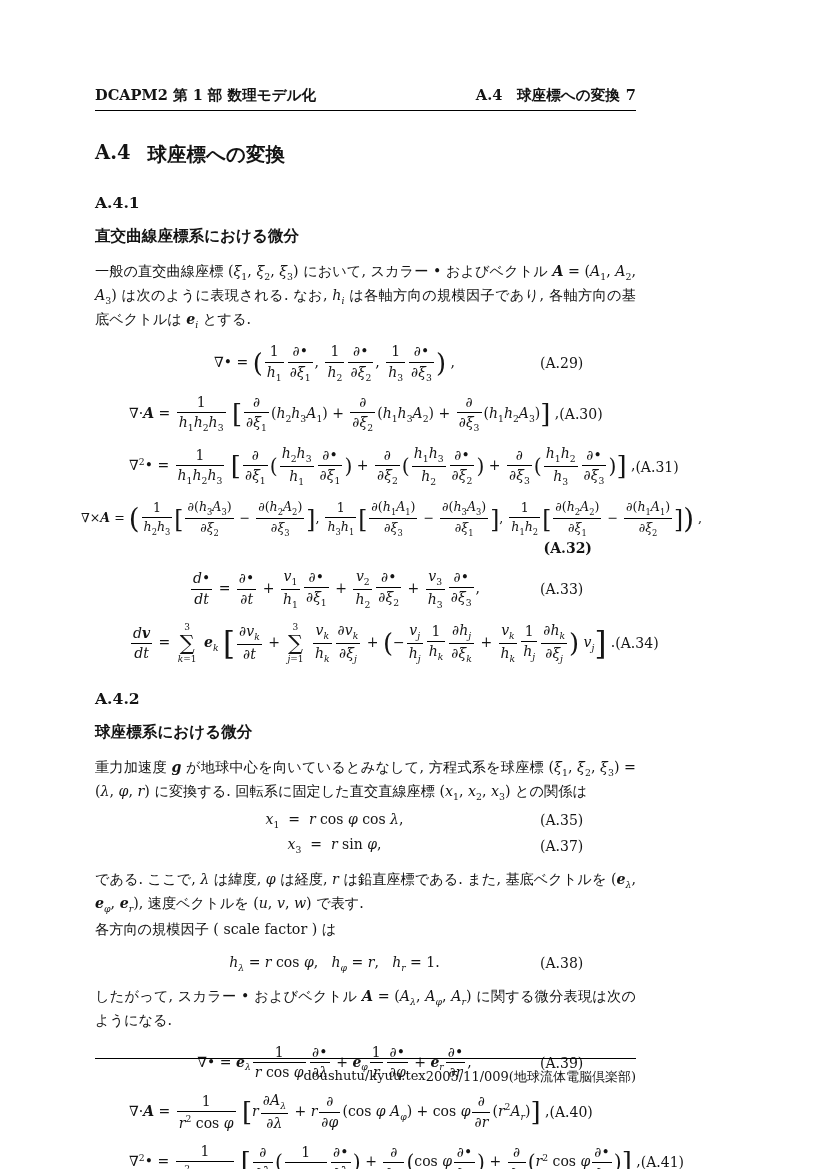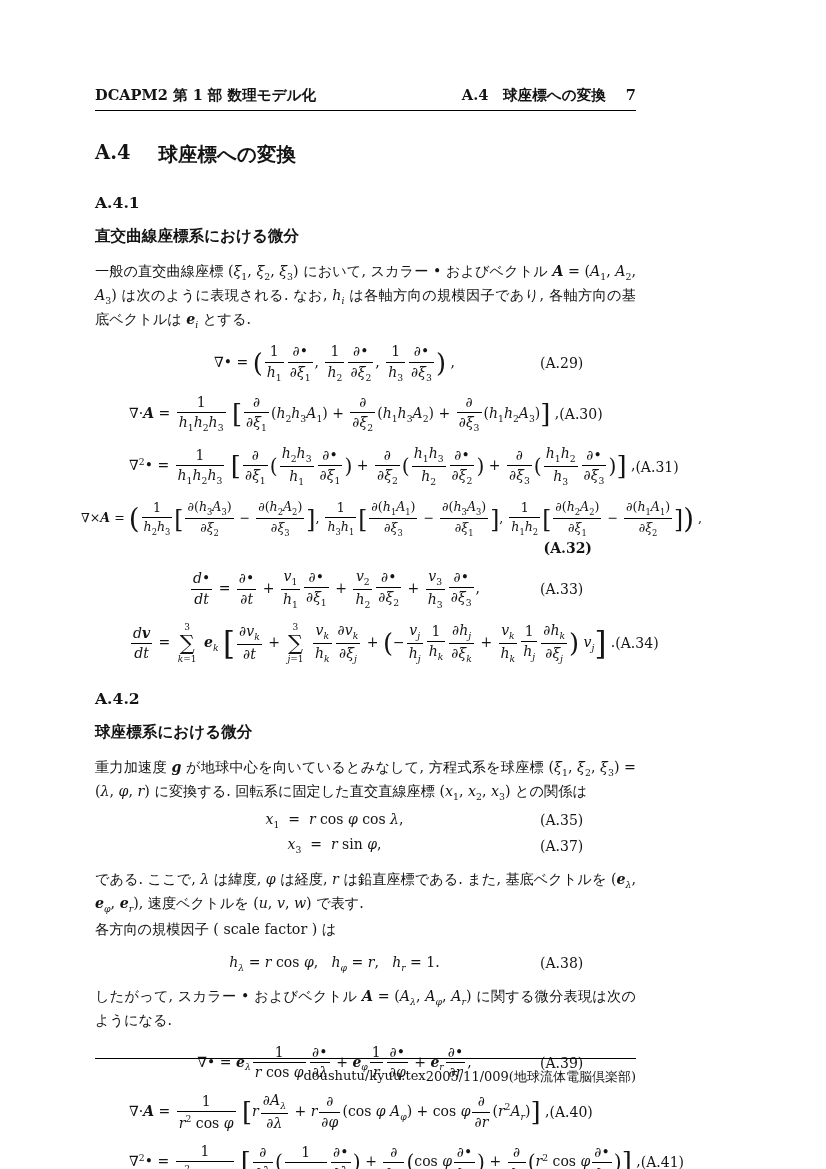--- a/index.html
+++ b/index.html
@@ -14,23 +14,23 @@
     font-size:14.2px;
     overflow:hidden;
   }
   i{font-style:italic;}
   .bi{font-weight:bold;font-style:italic;}
   sub{font-size:0.66em;}
   sup{font-size:0.66em;}
   
   .header{display:flex;justify-content:space-between;align-items:flex-end;
     border-bottom:1.6px solid #000;padding-bottom:5px;font-weight:bold;font-size:14.6px;}
-  .header-right{display:flex;gap:20px;}
+  .header-right{display:flex;gap:6px;}
   
-  .sec{margin:30px 0 0;font-size:19.5px;font-weight:bold;display:flex;gap:28px;}
+  .sec{margin:30px 0 0;font-size:19.5px;font-weight:bold;display:flex;gap:17px;}
   .subsec{margin:25px 0 0;font-size:15.6px;font-weight:bold;display:flex;gap:14px;flex-direction:column;}
   
   .para{margin:13px 0 0;line-height:1.6;text-align:justify;}
   .para2{margin:2px 0 0;line-height:1.6;}
   
   .eq{display:flex;align-items:center;margin:13px 0;}
   .eb{flex:1;text-align:center;font-size:14px;padding-left:34px;white-space:nowrap;}
   .et{flex:0 0 96px;padding-right:44px;box-sizing:border-box;font-size:14px;}
   .eq-block{display:block;margin:12px 0;}
   .eq-block .eb{display:block;padding-left:0;margin:0 -66px 0 -14px;font-size:12.6px;}

